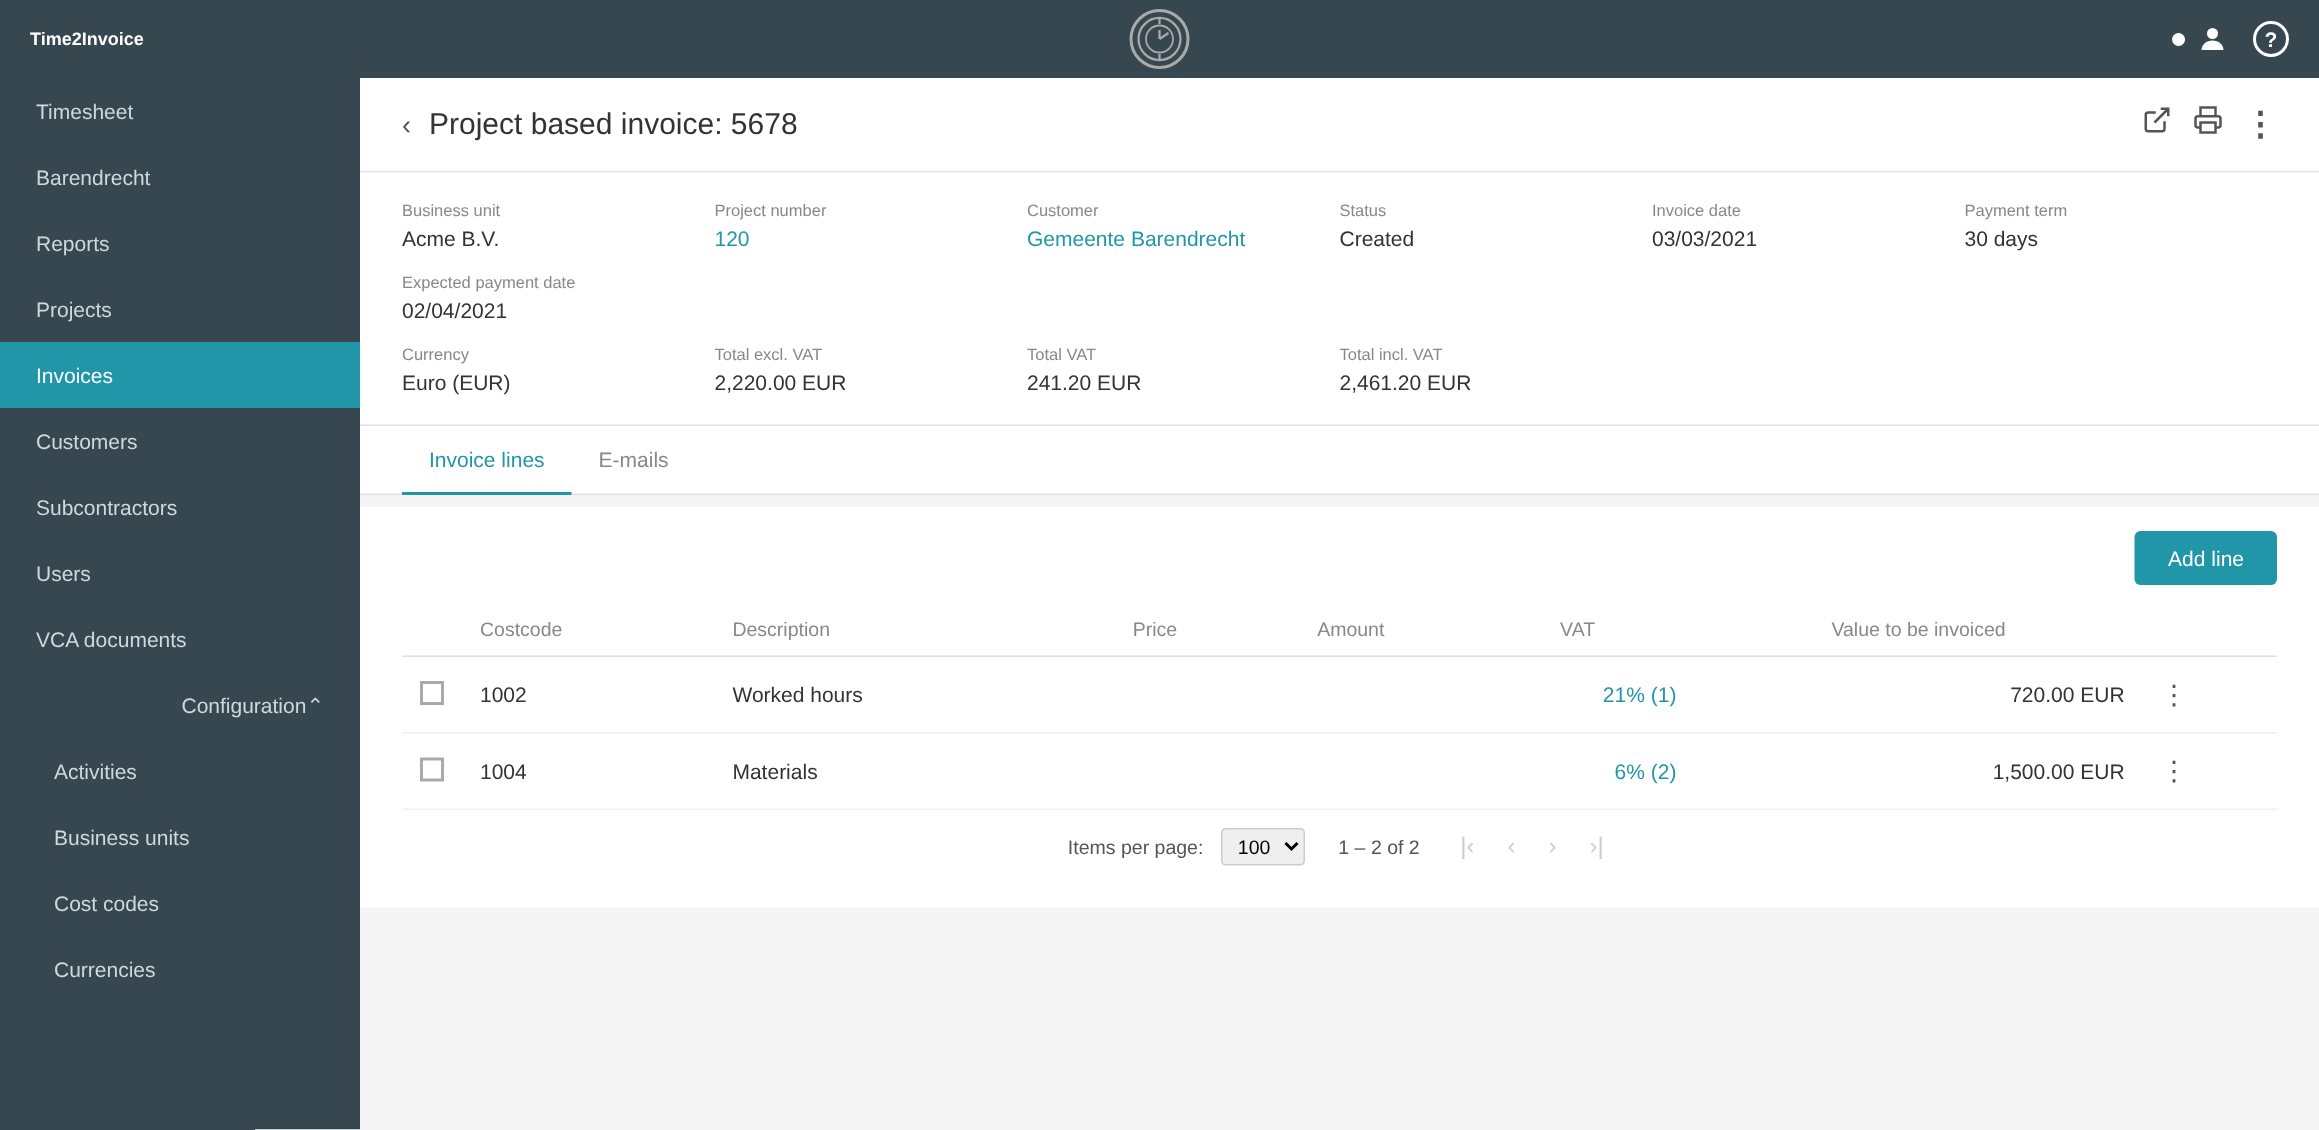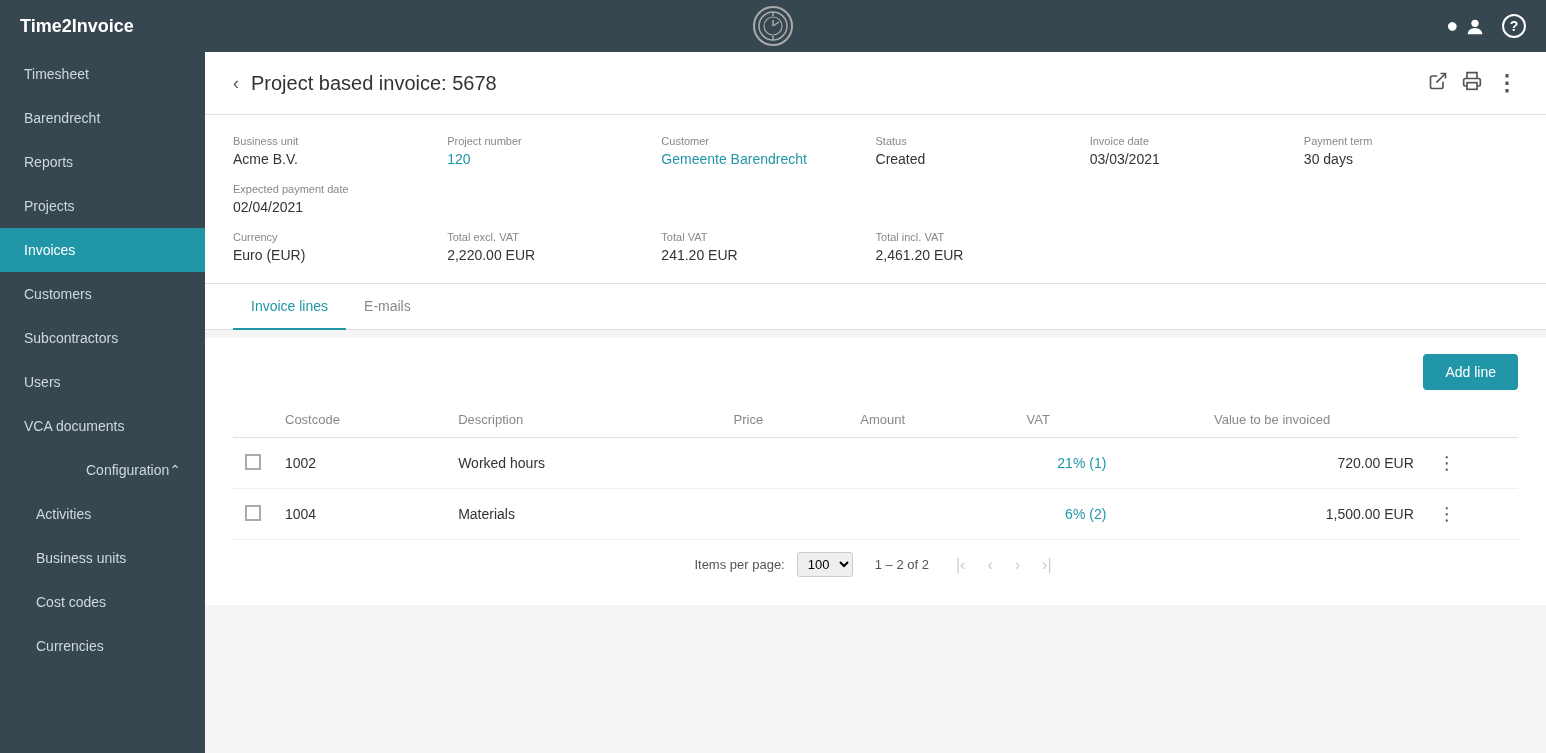--- a/index.html
+++ b/index.html
@@ -10,36 +10,36 @@
       background: #37474f;
       color: white;
       height: 52px;
       display: flex;
       align-items: center;
       justify-content: space-between;
       padding: 0 20px;
       flex-shrink: 0;
       position: relative;
     }
-    .top-nav-logo { font-size: 18px; font-weight: 600; color: white; }
+    .top-nav-logo { font-size: 12px; font-weight: 600; color: white; }
     .top-nav-center { position: absolute; left: 50%; transform: translateX(-50%); }
     .top-nav-center .logo-circle {
       width: 40px; height: 40px; border: 2px solid #aaa; border-radius: 50%;
       display: flex; align-items: center; justify-content: center;
       color: #ccc; font-size: 10px; text-align: center;
     }
     .top-nav-icons { display: flex; gap: 16px; align-items: center; }
     .top-nav-icons span { color: white; font-size: 20px; cursor: pointer; }
 
     
     .body-layout { display: flex; flex: 1; overflow: hidden; }
 
     
     .sidebar {
-      width: 205px;
+      width: 240px;
       background: #37474f;
       color: #cfd8dc;
       flex-shrink: 0;
       overflow-y: auto;
       display: flex;
       flex-direction: column;
     }
     .sidebar-item {
       padding: 14px 24px;
       cursor: pointer;

